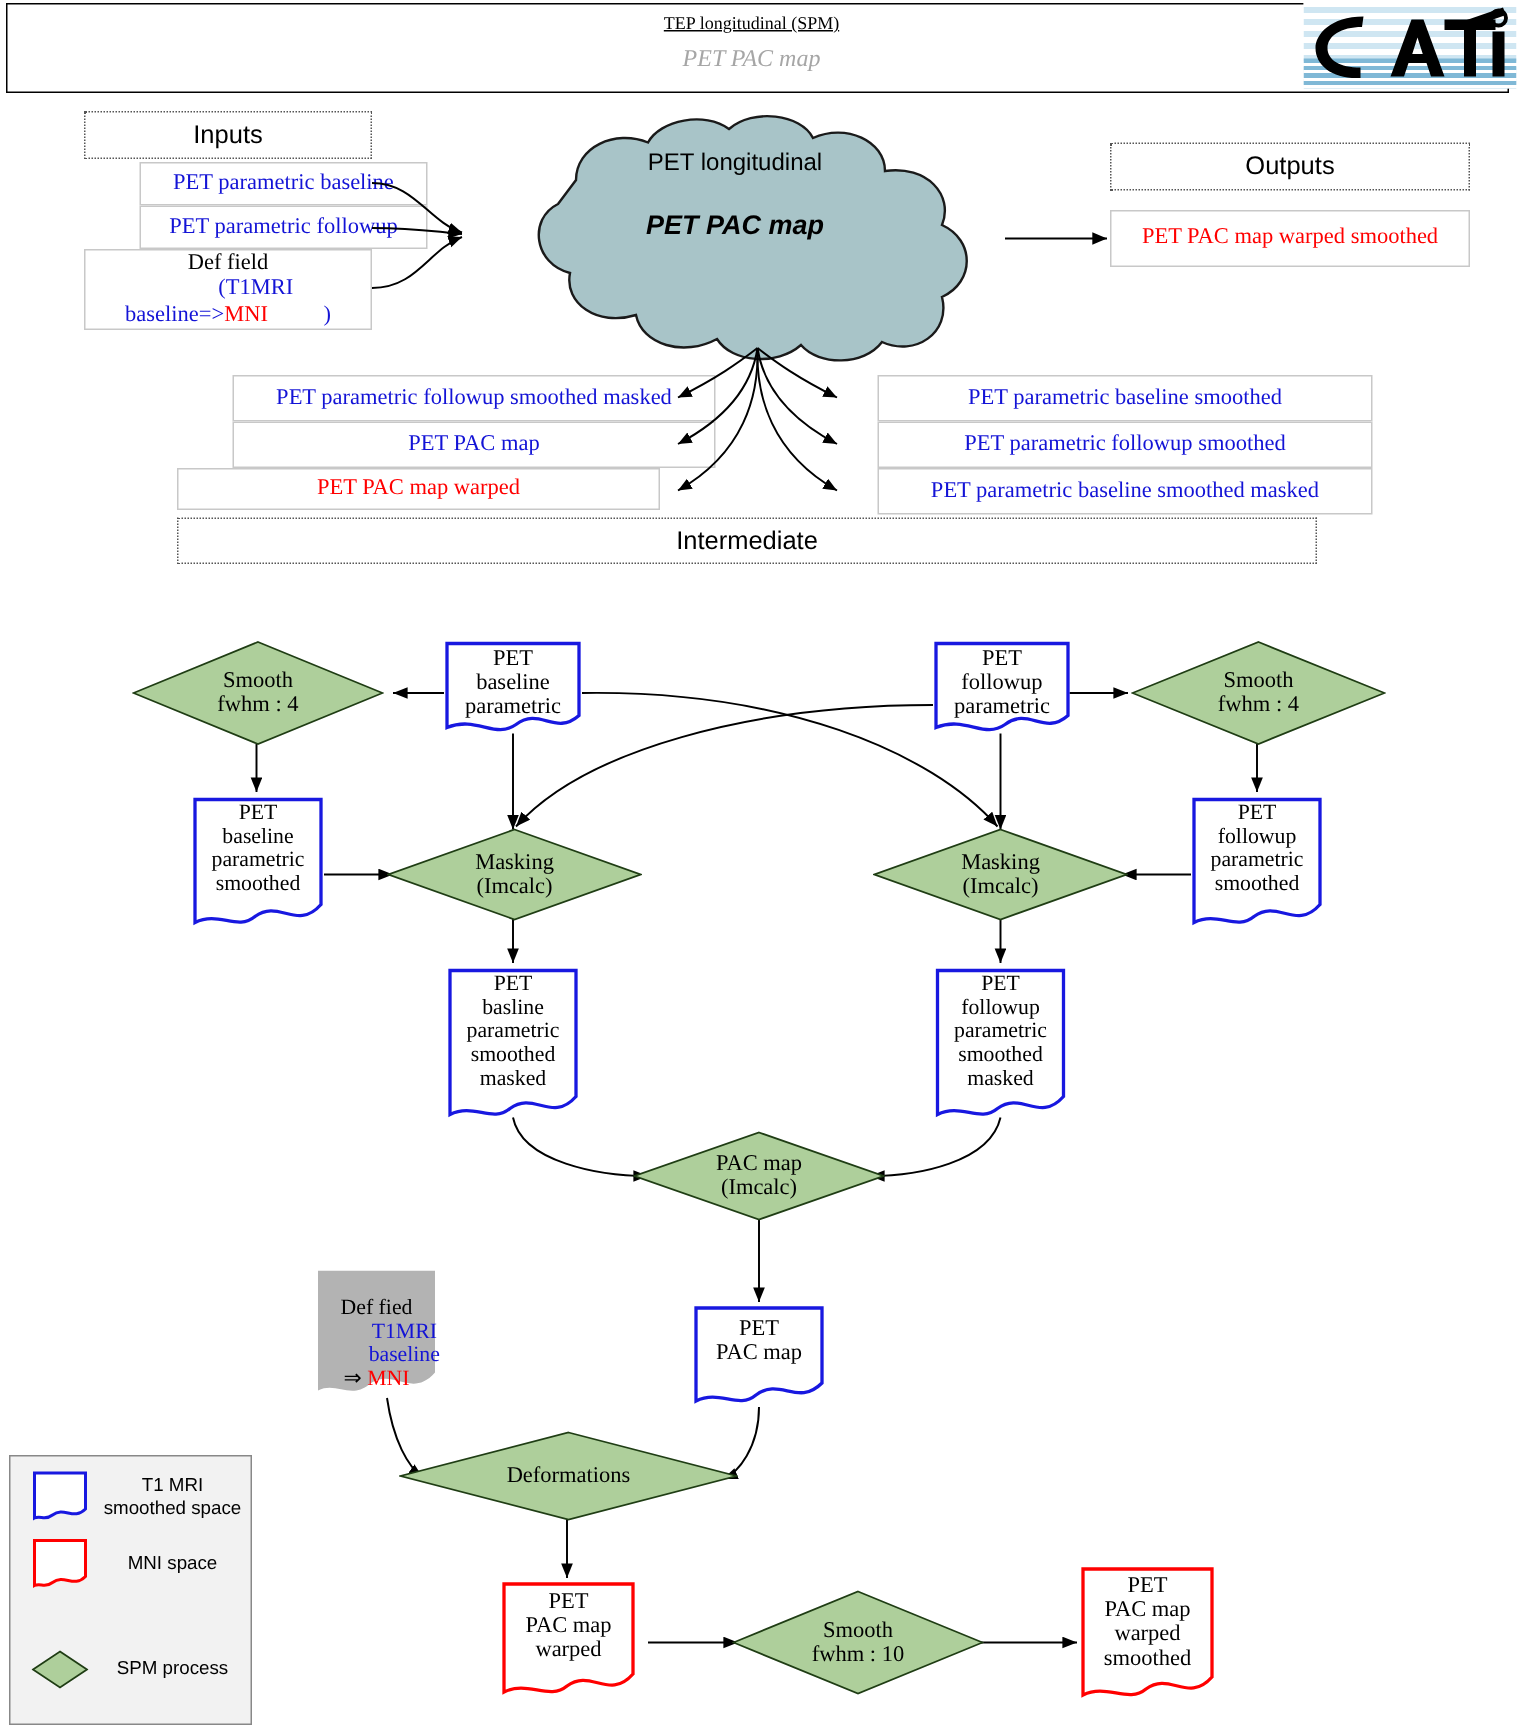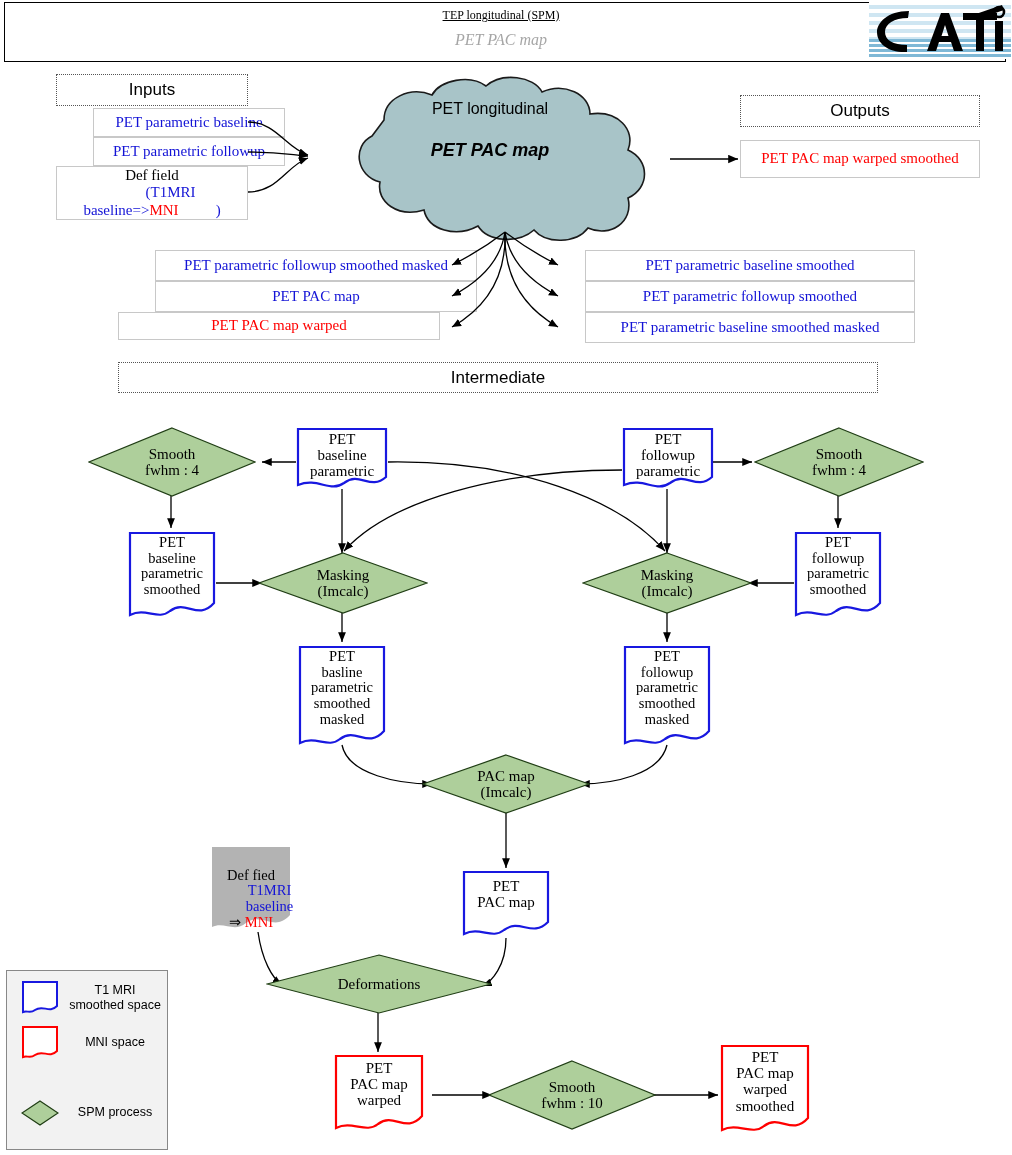--- a/index.html
+++ b/index.html
@@ -121,21 +121,21 @@
 </svg>
 
 <div class="abs tbox blue" style="left:118px;top:250px;width:322px;height:31px;">PET parametric followup smoothed masked</div>
 <div class="abs tbox blue" style="left:118px;top:281px;width:322px;height:31px;">PET PAC map</div>
 <div class="abs tbox red" style="left:118px;top:312px;width:322px;height:28px;">PET PAC map warped</div>
 
 <div class="abs tbox blue" style="left:548px;top:250px;width:330px;height:31px;">PET parametric baseline smoothed</div>
 <div class="abs tbox blue" style="left:548px;top:281px;width:330px;height:31px;">PET parametric followup smoothed</div>
 <div class="abs tbox blue" style="left:548px;top:312px;width:330px;height:31px;">PET parametric baseline smoothed masked</div>
 
-<div class="abs plate" style="left:118px;top:345px;width:760px;height:31px;margin-top:17px;">Intermediate</div>
+<div class="abs plate" style="left:118px;top:345px;width:760px;height:31px;">Intermediate</div>
 
 <svg class="abs" style="left:440px;top:228px;" width="130" height="112">
   <defs>
       <marker id="ah3" markerWidth="8" markerHeight="8" refX="7" refY="3" orient="auto">
     <path d="M0,0 L7,3 L0,6 z" fill="#000"></path>
       </marker>
     </defs>
   <path d="M65,4 C52,14 38,24 12,37" fill="none" stroke="#000" stroke-width="1.3" marker-end="url(#ah3)"></path>
   <path d="M65,4 C62,24 50,48 12,68" fill="none" stroke="#000" stroke-width="1.3" marker-end="url(#ah3)"></path>
   <path d="M65,4 C66,36 56,74 12,99" fill="none" stroke="#000" stroke-width="1.3" marker-end="url(#ah3)"></path>
@@ -313,21 +313,21 @@
   <div class="nodetext">
     <span>PAC map</span>
     <span>(Imcalc)</span>
   </div>
 </div>
 
 <div class="abs" style="left:212px;top:847px;width:78px;height:88px;">
   <svg width="78" height="88">
       <path d="M0,0 L78,0 L78,68 C62,86 50,64 34,76 C22,86 12,74 0,80 Z" fill="#b3b3b3" stroke="none"></path>
     </svg>
-  <div class="nodetext small" style="justify-content:center;padding-top:8px;">
+  <div class="nodetext small" style="justify-content:flex-start;padding-top:18px;">
     <span>Def fied</span>
     <span class="blue">T1MRI</span>
     <span class="blue">baseline</span>
     <span><span>⇒ </span><span class="red">MNI</span></span>
   </div>
 </div>
 
 <div class="abs" style="left:462px;top:870px;width:88px;height:70px;">
   <svg width="88" height="70">
       <path d="M2,2 L86,2 L86,52 C70,68 58,48 42,60 C30,70 18,56 2,64 Z" fill="#fff" stroke="#1818e0" stroke-width="2.2"></path>

